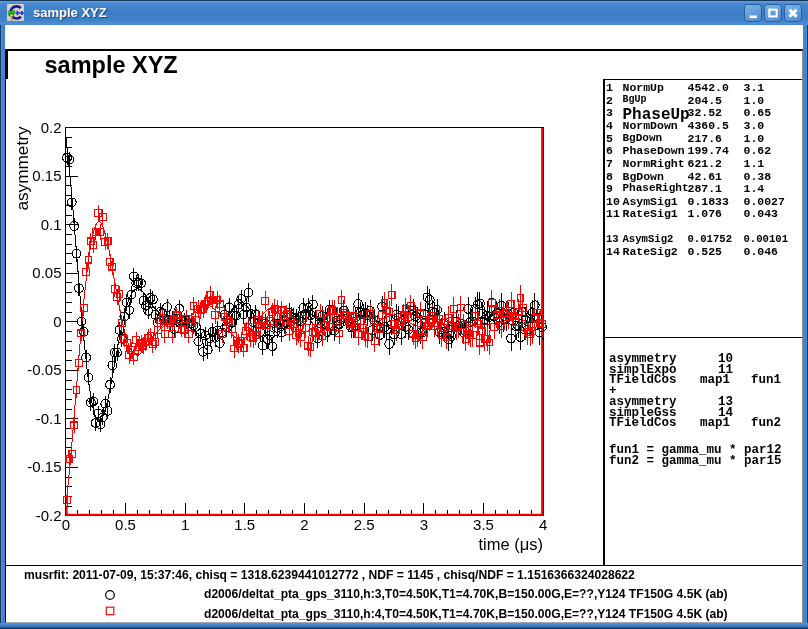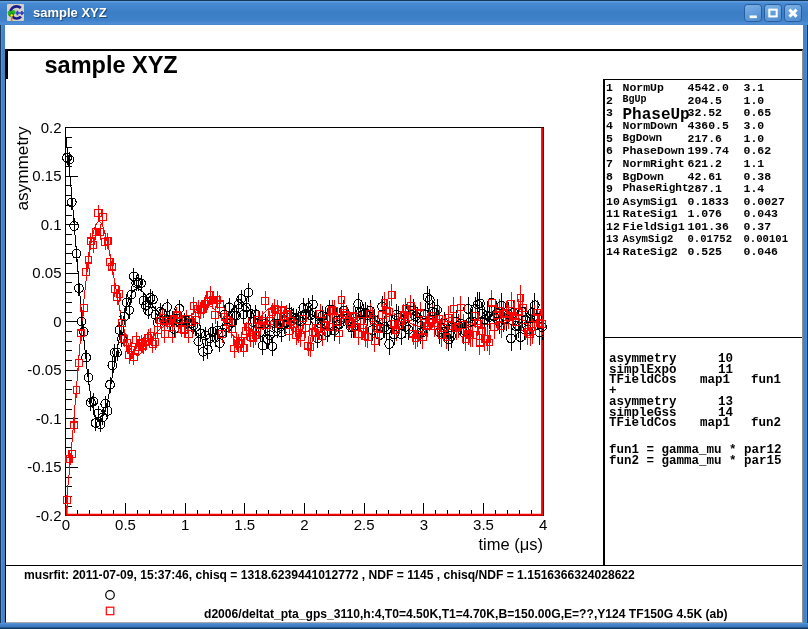--- a/index.html
+++ b/index.html
@@ -115,26 +115,20 @@
       <span style="left:622.5px;font-size:11.5px">AsymSig1</span>
       <span style="left:687.5px">0.1833</span>
       <span style="left:743.5px">0.0027</span>
     </div>
 <div class="pr" style="top:207.4px;font-size:11.5px">
       <span style="left:606px">11</span>
       <span style="left:622.5px;font-size:11.5px">RateSig1</span>
       <span style="left:687.5px">1.076</span>
       <span style="left:743.5px">0.043</span>
     </div>
-<div class="pr" style="top:220.0px;font-size:11.5px">
-      <span style="left:606px">12</span>
-      <span style="left:622.5px;font-size:11.5px">FieldSig1</span>
-      <span style="left:687.5px">101.36</span>
-      <span style="left:743.5px">0.37</span>
-    </div>
 <div class="pr" style="top:232.7px;font-size:10.6px">
       <span style="left:606px">13</span>
       <span style="left:622.5px;font-size:10.6px">AsymSig2</span>
       <span style="left:687.5px">0.01752</span>
       <span style="left:743.5px">0.00101</span>
     </div>
 <div class="pr" style="top:245.3px;font-size:11.5px">
       <span style="left:606px">14</span>
       <span style="left:622.5px;font-size:11.5px">RateSig2</span>
       <span style="left:687.5px">0.525</span>
@@ -169,20 +163,21 @@
       <span style="left:700px">map1</span>
       <span style="left:751px">fun2</span>
     </div>
 <div class="tr" style="top:443.0px">
       <span style="left:609px">fun1 = gamma_mu * par12</span>
     </div>
 <div class="tr" style="top:453.7px">
       <span style="left:609px">fun2 = gamma_mu * par15</span>
     </div>
 <div class="leg" style="left:24px;top:567.5px">musrfit: 2011-07-09, 15:37:46, chisq = 1318.6239441012772 , NDF = 1145 , chisq/NDF = 1.1516366324028622</div>
+<div class="leg" style="left:204px;top:586.5px">d2006/deltat_pta_gps_3110,h:3,T0=4.50K,T1=4.70K,B=150.00G,E=??,Y124 TF150G 4.5K (ab)</div>
 <div class="leg" style="left:204px;top:606.5px">d2006/deltat_pta_gps_3110,h:4,T0=4.50K,T1=4.70K,B=150.00G,E=??,Y124 TF150G 4.5K (ab)</div>
 <svg width="808" height="629" style="position:absolute;left:0;top:0">
 <defs>
         <clipPath id="fr">
           <rect x="65.8" y="127.6" width="477.4" height="388.3"></rect>
         </clipPath>
       </defs>
 <rect x="65.8" y="127.6" width="477.4" height="388.3" fill="none" stroke="#000" stroke-width="1" shape-rendering="crispEdges"></rect>
 <path d="M65.8 515.4V503.4 M77.7 515.4V509.9 M89.7 515.4V509.9 M101.6 515.4V509.9 M113.5 515.4V509.9 M125.5 515.4V503.4 M137.4 515.4V509.9 M149.3 515.4V509.9 M161.3 515.4V509.9 M173.2 515.4V509.9 M185.2 515.4V503.4 M197.1 515.4V509.9 M209.0 515.4V509.9 M221.0 515.4V509.9 M232.9 515.4V509.9 M244.8 515.4V503.4 M256.8 515.4V509.9 M268.7 515.4V509.9 M280.6 515.4V509.9 M292.6 515.4V509.9 M304.5 515.4V503.4 M316.4 515.4V509.9 M328.4 515.4V509.9 M340.3 515.4V509.9 M352.2 515.4V509.9 M364.2 515.4V503.4 M376.1 515.4V509.9 M388.0 515.4V509.9 M400.0 515.4V509.9 M411.9 515.4V509.9 M423.9 515.4V503.4 M435.8 515.4V509.9 M447.7 515.4V509.9 M459.7 515.4V509.9 M471.6 515.4V509.9 M483.5 515.4V503.4 M495.5 515.4V509.9 M507.4 515.4V509.9 M519.3 515.4V509.9 M531.3 515.4V509.9 M543.2 515.4V503.4 M66.3 515.9H78.3 M66.3 506.2H71.8 M66.3 496.5H71.8 M66.3 486.8H71.8 M66.3 477.1H71.8 M66.3 467.4H78.3 M66.3 457.7H71.8 M66.3 447.9H71.8 M66.3 438.2H71.8 M66.3 428.5H71.8 M66.3 418.8H78.3 M66.3 409.1H71.8 M66.3 399.4H71.8 M66.3 389.7H71.8 M66.3 380.0H71.8 M66.3 370.3H78.3 M66.3 360.6H71.8 M66.3 350.9H71.8 M66.3 341.2H71.8 M66.3 331.5H71.8 M66.3 321.8H78.3 M66.3 312.0H71.8 M66.3 302.3H71.8 M66.3 292.6H71.8 M66.3 282.9H71.8 M66.3 273.2H78.3 M66.3 263.5H71.8 M66.3 253.8H71.8 M66.3 244.1H71.8 M66.3 234.4H71.8 M66.3 224.7H78.3 M66.3 215.0H71.8 M66.3 205.3H71.8 M66.3 195.6H71.8 M66.3 185.8H71.8 M66.3 176.1H78.3 M66.3 166.4H71.8 M66.3 156.7H71.8 M66.3 147.0H71.8 M66.3 137.3H71.8 M66.3 127.6H78.3" stroke="#000" stroke-width="1" fill="none" shape-rendering="crispEdges"></path>
 <text x="65.8" y="530" font-family="Liberation Sans, sans-serif" font-size="15" text-anchor="middle" fill="#000">0</text>

